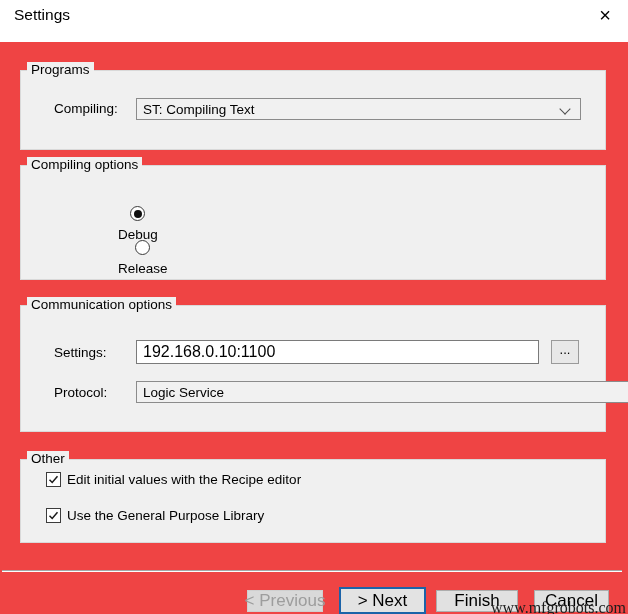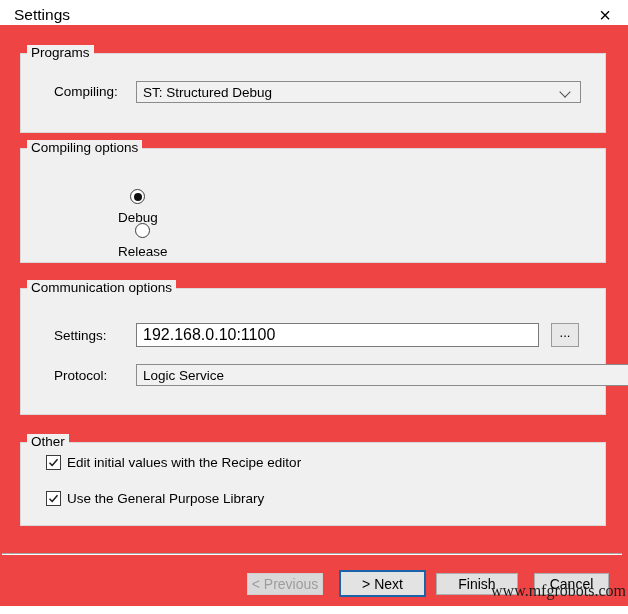--- a/index.html
+++ b/index.html
@@ -5,21 +5,21 @@
   html,body{margin:0;padding:0;}
   body{
     width:628px;height:614px;overflow:hidden;
     font-family:"Liberation Sans","DejaVu Sans",sans-serif;
     font-size:13.5px;color:#000;background:#fff;
     -webkit-font-smoothing:antialiased;
   }
   .window{position:relative;width:628px;height:614px;background:#fff;}
   
   .titlebar{
-    position:relative;height:25px;background:#ffffff;border-radius:11px;
+    position:relative;height:42px;background:#ffffff;border-radius:11px;
   }
   .title{
     position:absolute;left:14px;top:6px;font-size:15.5px;color:#000;
   }
   .close-btn{
     position:absolute;right:8px;top:0;width:30px;height:30px;
     display:flex;align-items:center;justify-content:center;
     font-size:20px;font-weight:300;color:#000;cursor:default;line-height:1;
   }
   
@@ -79,21 +79,21 @@
   
   .separator{
     position:absolute;left:2px;top:528px;width:620px;height:1px;background:#a5a5a5;
     border-bottom:1px solid #fdfdfd;
   }
   
   .btn{
     position:absolute;height:22px;box-sizing:border-box;
     background:#e1e1e1;border:1px solid #adadad;
     display:flex;align-items:center;justify-content:center;
-    font-size:14px;color:#000;cursor:default;padding:0 4px;white-space:nowrap;
+    font-size:17px;color:#000;cursor:default;padding:0 4px;white-space:nowrap;
   }
   .btn.disabled{background:#d9d9d9;border-color:#cfcfcf;color:#9d9d9d;}
   .btn.default{border:2px solid #1b63a8;height:27px;background:#e3e3e3;}
   .watermark{
     position:absolute;right:2px;top:557px;
     font-family:"Liberation Serif","DejaVu Serif",serif;
     font-size:16px;color:#1c1c1c;white-space:nowrap;
   }
 </style>
 </head>
@@ -105,21 +105,21 @@
     <div class="title">Settings</div>
     <div class="close-btn">×</div>
   </div>
 
   <div class="dlg-body">
 
     <div class="groupbox" style="left:20px;top:28px;width:584px;height:78px;">
       <span class="group-title">Programs</span>
       <span class="field-label" style="left:33px;top:30px;">Compiling:</span>
       <div class="combobox" style="left:115px;top:27px;width:445px;">
-        <span class="combo-value">ST: Structured Debug</span>
+        <span class="combo-value">ST: Compiling Text</span>
         <span class="chevron"></span>
       </div>
     </div>
 
     <div class="groupbox" style="left:20px;top:123px;width:584px;height:113px;">
       <span class="group-title">Compiling options</span>
       <div class="radio-row" style="left:97px;top:40px;">
         <span class="radio selected"></span>
         <span>Debug</span>
       </div>

